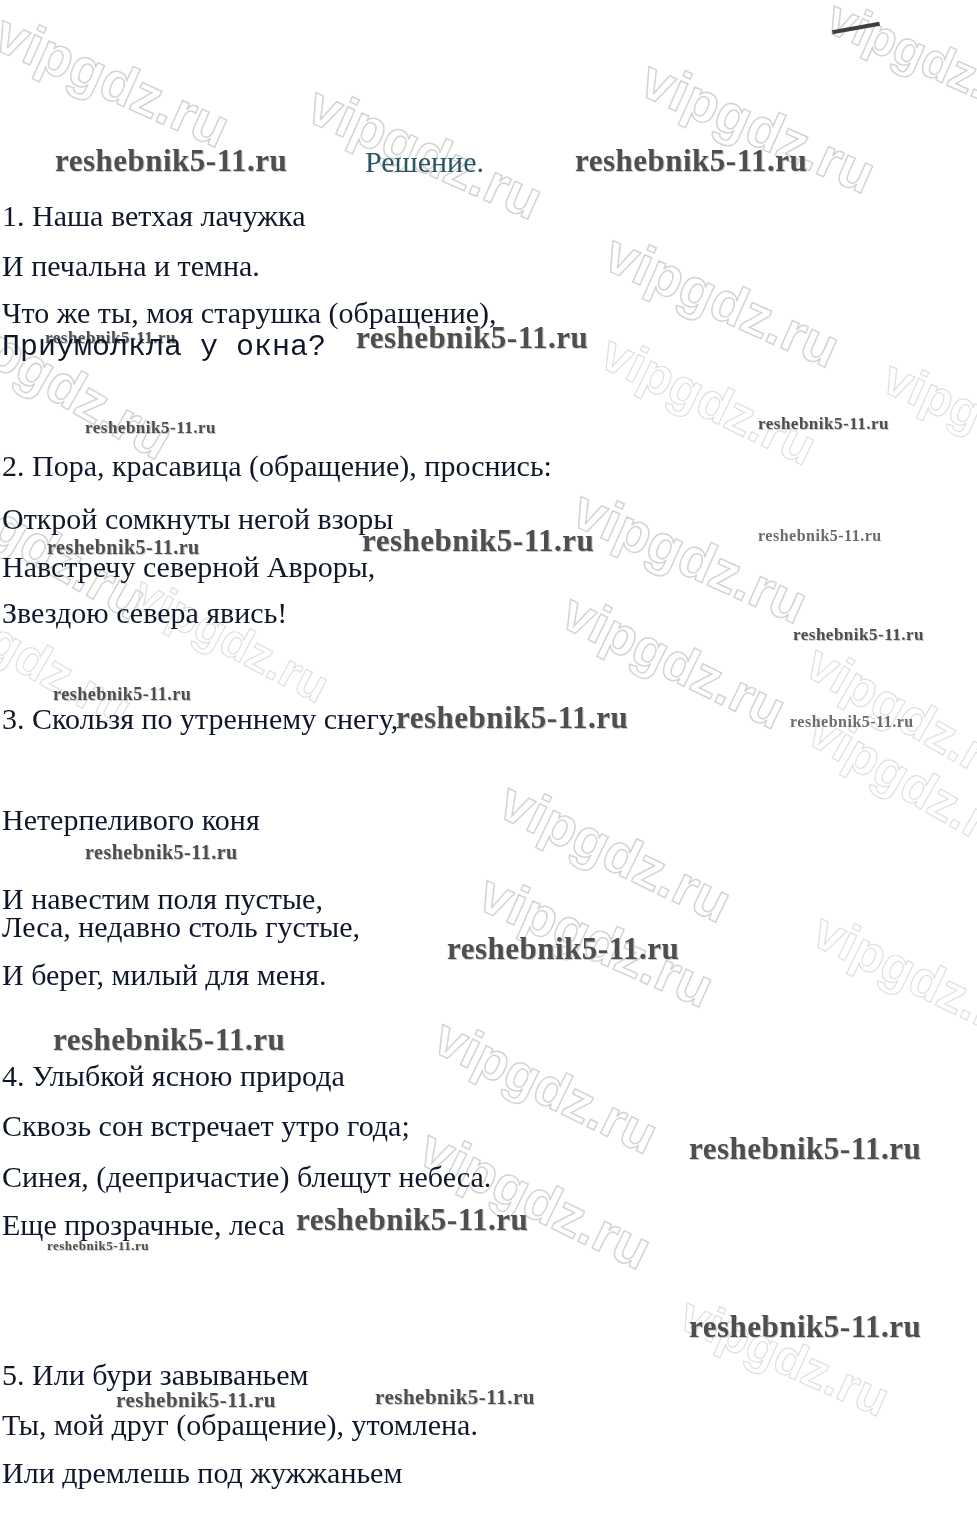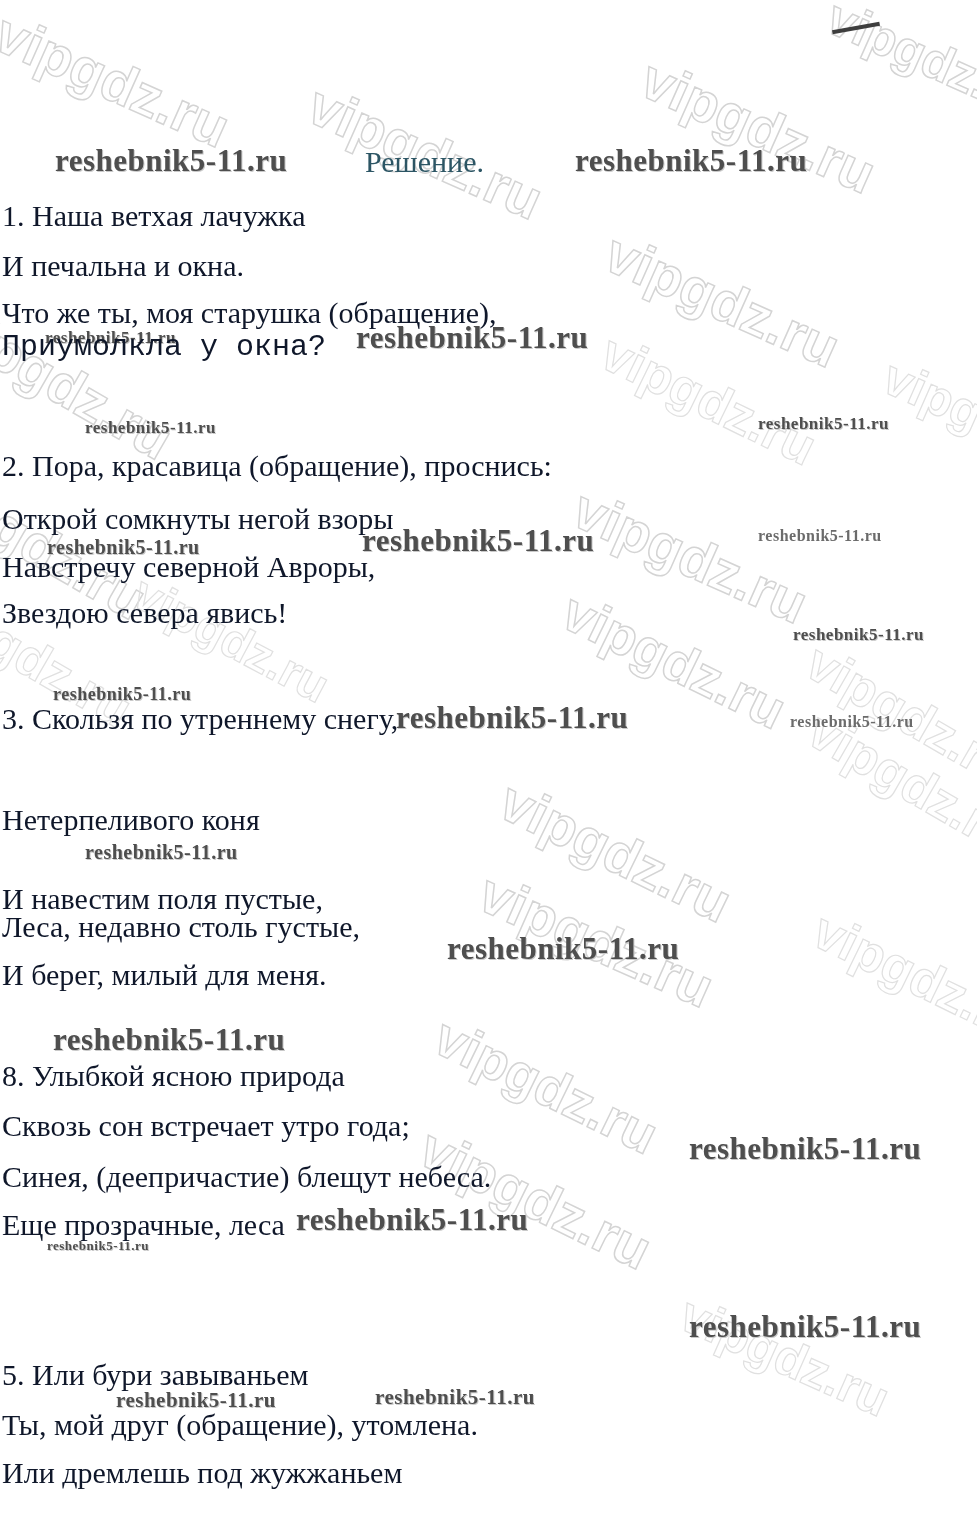--- a/index.html
+++ b/index.html
@@ -77,21 +77,21 @@
   <span class="wm-v" style="left:438px;top:1115px;font-size:56px;transform:rotate(26deg);">vipgdz.ru</span>
   <span class="wm-v lighter" style="left:695px;top:1285px;font-size:50px;transform:rotate(24deg);">vipgdz.ru</span>
 
   <div class="artifact-line"></div>
 
   <span class="wm-r" style="left:55px;top:143px;font-size:31px;">reshebnik5-11.ru</span>
   <div class="solution-label" style="left:365px;top:145px;">Решение.</div>
   <span class="wm-r" style="left:575px;top:143px;font-size:31px;">reshebnik5-11.ru</span>
 
   <div class="sol-line" style="top:199px;">1. Наша ветхая лачужка</div>
-  <div class="sol-line" style="top:249px;">И печальна и окна.</div>
+  <div class="sol-line" style="top:249px;">И печальна и темна.</div>
   <div class="sol-line" style="top:296px;">Что же ты, моя старушка (обращение),</div>
   <span class="wm-r" style="left:45px;top:328px;font-size:17px;">reshebnik5-11.ru</span>
   <span class="wm-r" style="left:356px;top:320px;font-size:31px;">reshebnik5-11.ru</span>
   <div class="sol-line" style="top:330px;font-family:Liberation Mono, monospace;">Приумолкла у окна?</div>
   <span class="wm-r" style="left:85px;top:418px;font-size:17px;">reshebnik5-11.ru</span>
   <span class="wm-r" style="left:758px;top:414px;font-size:17px;">reshebnik5-11.ru</span>
 
   <div class="sol-line" style="top:449px;">2. Пора, красавица (обращение), проснись:</div>
   <div class="sol-line" style="top:502px;">Открой сомкнуты негой взоры</div>
   <span class="wm-r" style="left:362px;top:523px;font-size:31px;">reshebnik5-11.ru</span>
@@ -106,21 +106,21 @@
   <span class="wm-r" style="left:396px;top:700px;font-size:31px;">reshebnik5-11.ru</span>
   <span class="wm-r light" style="left:790px;top:713px;font-size:16px;">reshebnik5-11.ru</span>
   <div class="sol-line" style="top:803px;">Нетерпеливого коня</div>
   <span class="wm-r" style="left:85px;top:841px;font-size:20px;">reshebnik5-11.ru</span>
   <div class="sol-line" style="top:862px;margin-top:20px;">И навестим поля пустые,</div>
   <div class="sol-line" style="top:910px;">Леса, недавно столь густые,</div>
   <span class="wm-r" style="left:447px;top:931px;font-size:31px;">reshebnik5-11.ru</span>
   <div class="sol-line" style="top:958px;">И берег, милый для меня.</div>
 
   <span class="wm-r" style="left:53px;top:1022px;font-size:31px;">reshebnik5-11.ru</span>
-  <div class="sol-line" style="top:1059px;">8. Улыбкой ясною природа</div>
+  <div class="sol-line" style="top:1059px;">4. Улыбкой ясною природа</div>
   <div class="sol-line" style="top:1109px;">Сквозь сон встречает утро года;</div>
   <span class="wm-r" style="left:689px;top:1131px;font-size:31px;">reshebnik5-11.ru</span>
   <div class="sol-line" style="top:1160px;">Синея, (деепричастие) блещут небеса.</div>
   <div class="sol-line" style="top:1208px;">Еще прозрачные, леса</div>
   <span class="wm-r" style="left:296px;top:1202px;font-size:31px;">reshebnik5-11.ru</span>
   <span class="wm-r" style="left:47px;top:1238px;font-size:13px;">reshebnik5-11.ru</span>
 
   <span class="wm-r" style="left:689px;top:1309px;font-size:31px;">reshebnik5-11.ru</span>
   <div class="sol-line" style="top:1358px;">5. Или бури завываньем</div>
   <span class="wm-r" style="left:116px;top:1388px;font-size:21px;">reshebnik5-11.ru</span>

